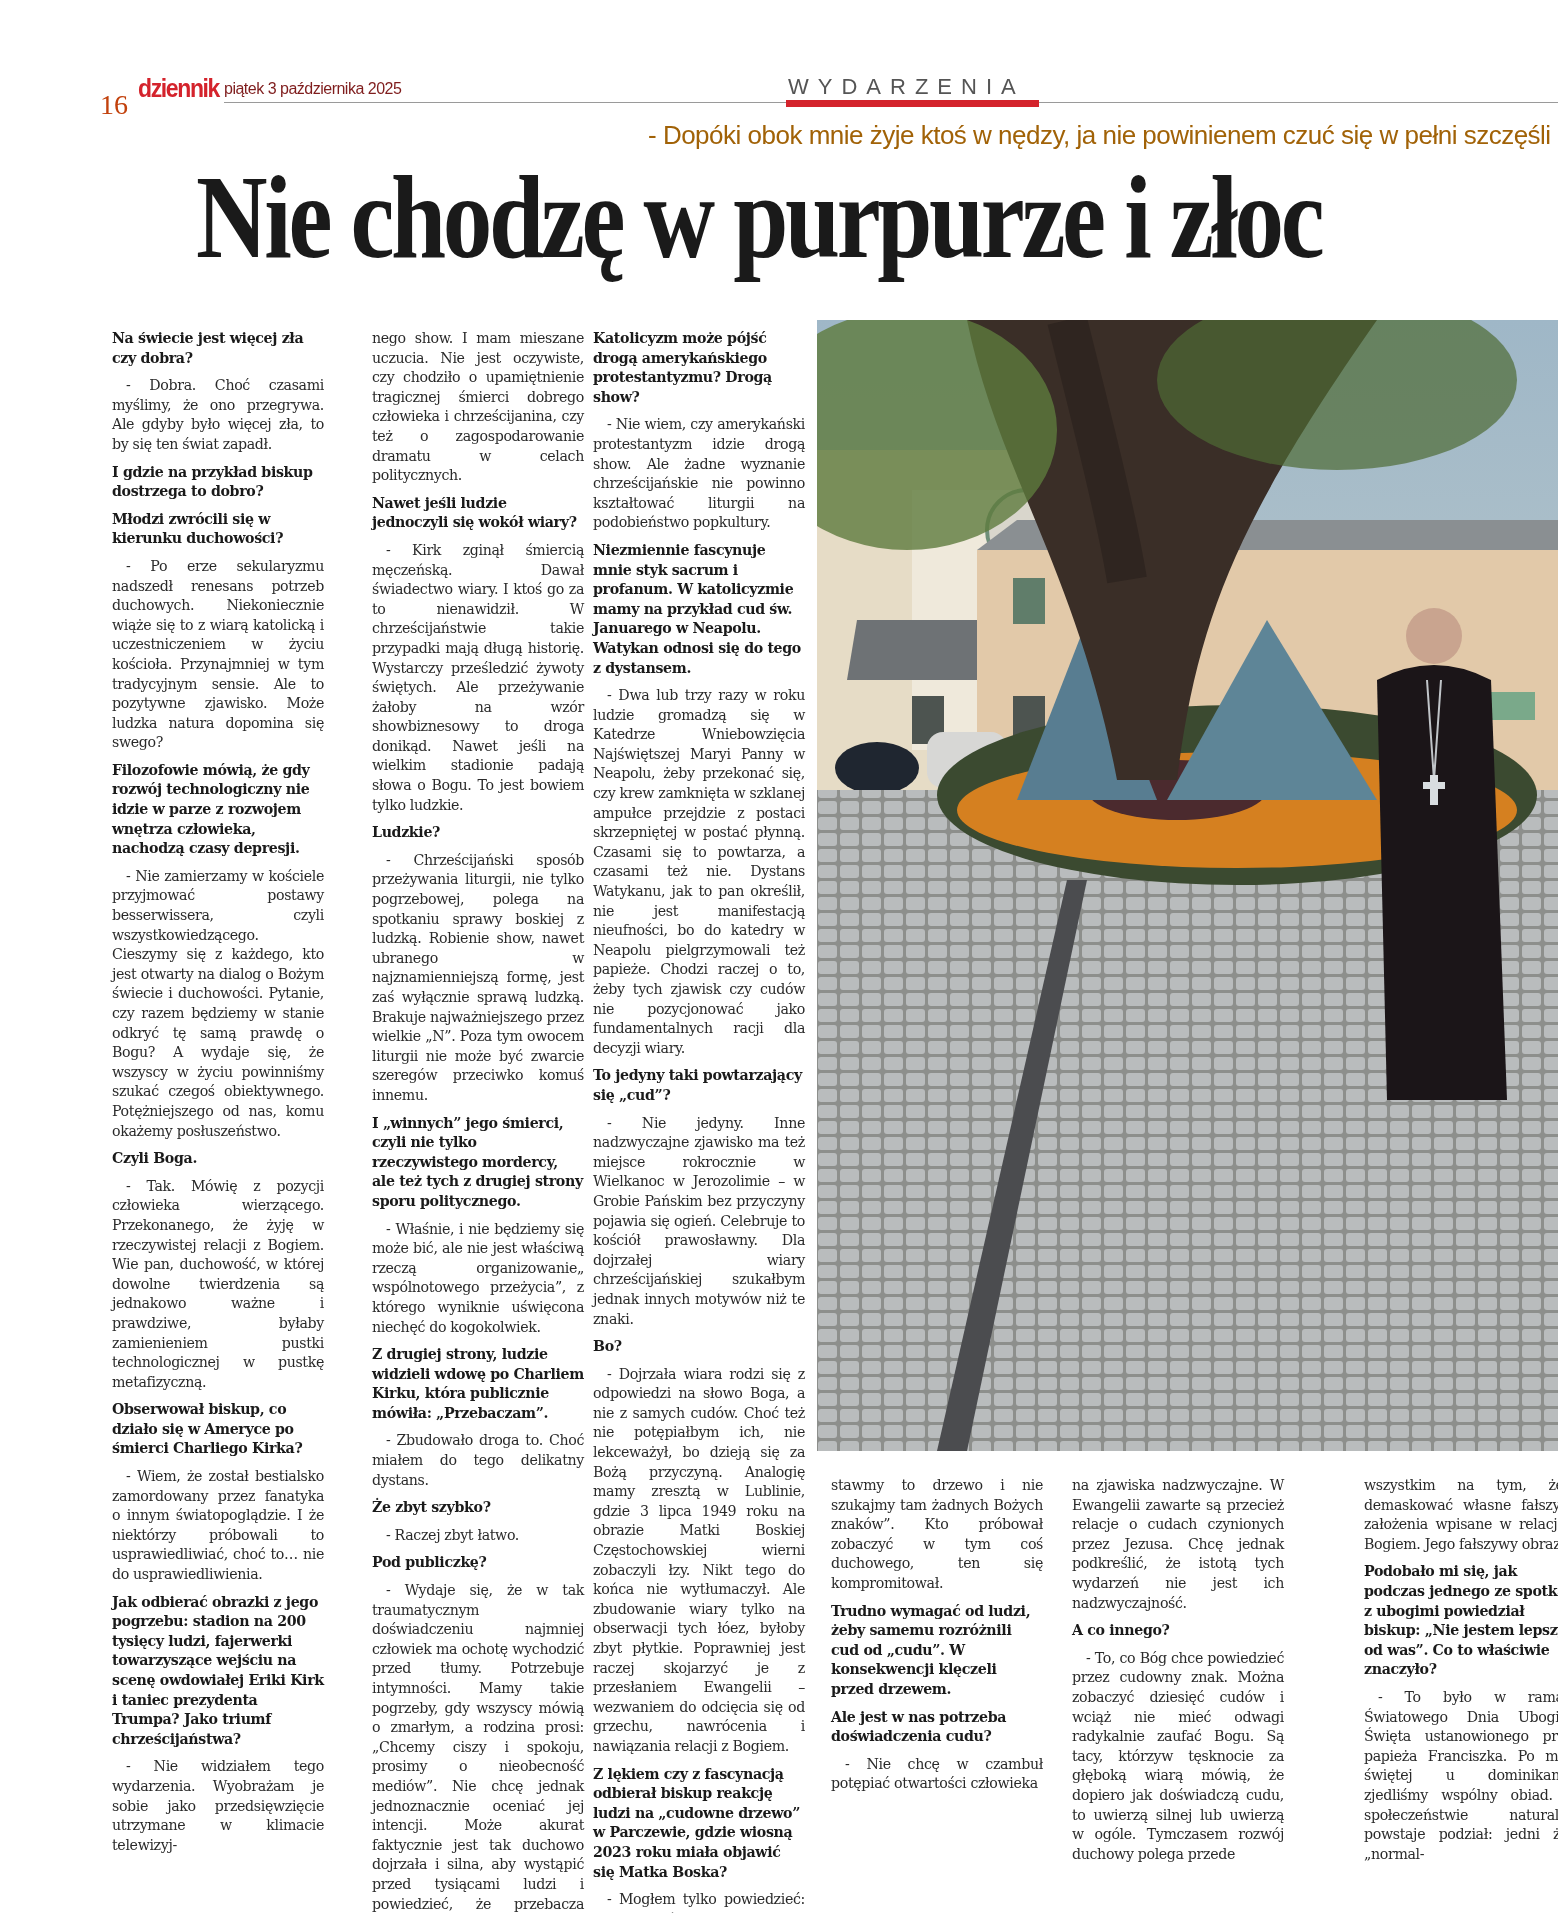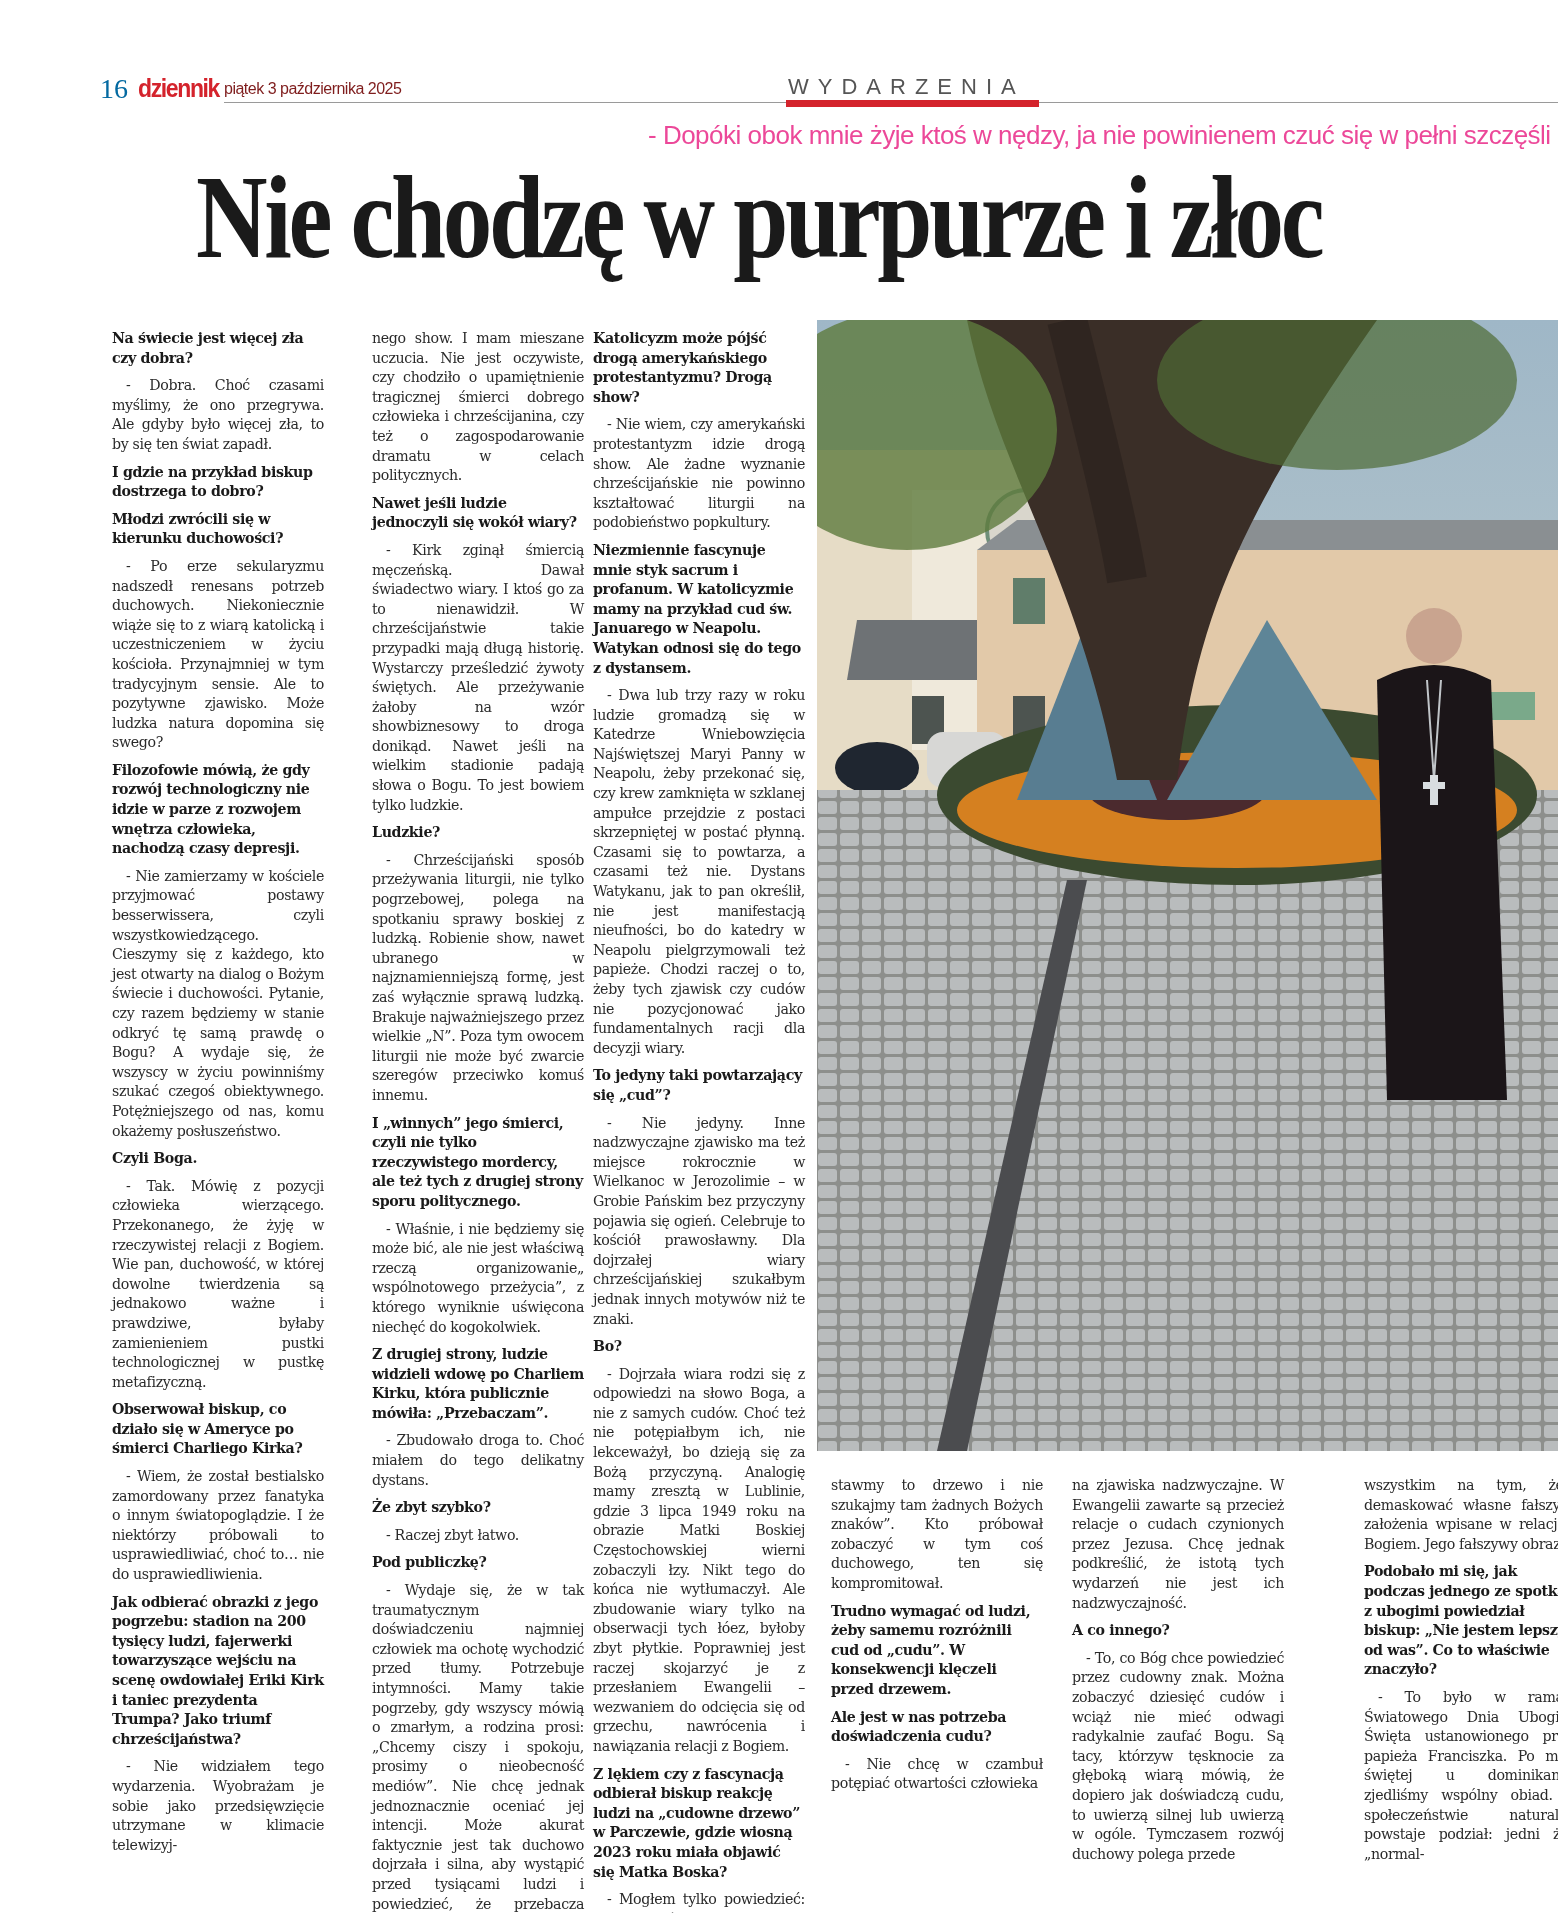--- a/index.html
+++ b/index.html
@@ -1,27 +1,27 @@
 <!DOCTYPE html>
 <html><head>
 <meta charset="utf-8">
 <style>
   * { box-sizing: border-box; margin: 0; padding: 0; }
   html, body { width: 1558px; height: 1913px; background: #ffffff; overflow: hidden; }
   body { position: relative; font-family: "DejaVu Serif", serif; color: #1b1b1b; }
 
   .header { position: absolute; left: 100px; top: 74px; width: 1458px; height: 30px; }
-  .page-num { position: absolute; left: 0; top: 0; font-family: "Liberation Serif", serif; font-size: 28px; color: #0369a1; line-height: 30px; }
+  .page-num { position: absolute; left: 0; top: 16px; font-family: "Liberation Serif", serif; font-size: 28px; color: #c2410c; line-height: 30px; }
   .logo { position: absolute; left: 38px; top: 0; font-family: "Liberation Sans", sans-serif; font-weight: bold; font-size: 25px; color: #d4232c; line-height: 28px; letter-spacing: -1.5px; transform: scaleX(0.92); transform-origin: left; }
   .date { position: absolute; left: 124px; top: 6px; font-family: "Liberation Sans", sans-serif; font-size: 16px; color: #7f1d1d; letter-spacing: -0.5px; }
   .header-rule { position: absolute; left: 124px; top: 28px; width: 1390px; height: 1px; background: #9a9a9a; }
   .section { position: absolute; left: 688px; top: 0px; font-family: "Liberation Sans", sans-serif; font-size: 22px; color: #555; letter-spacing: 9px; font-weight: normal; }
   .section-bar { position: absolute; left: 686px; top: 26px; width: 253px; height: 7px; background: #d4232c; }
 
-  .kicker { position: absolute; left: 648px; top: 120px; white-space: nowrap; font-family: "Liberation Sans", sans-serif; font-size: 26px; color: #ec4899; letter-spacing: -0.5px; }
+  .kicker { position: absolute; left: 648px; top: 120px; white-space: nowrap; font-family: "Liberation Sans", sans-serif; font-size: 26px; color: #a16207; letter-spacing: -0.5px; }
 
   .headline { position: absolute; left: 196px; top: 158px; white-space: nowrap; font-family: "Liberation Serif", serif; font-weight: bold; font-size: 118px; line-height: 120px; color: #1a1a1a; letter-spacing: -4px; transform: scaleX(0.84); transform-origin: left; }
 
   .col { position: absolute; font-family: "DejaVu Serif", serif; font-size: 14.2px; line-height: 19.6px; color: #2a2a2a; text-align: justify; letter-spacing: -0.35px; }
   .col p { margin: 8px; }
   .col .q { font-weight: bold; color: #1a1a1a; text-align: left; }
   .col .a { text-indent: 14px; }
   .col .c { }
 
   .c1 { left: 104px; top: 321px; width: 228px; }

